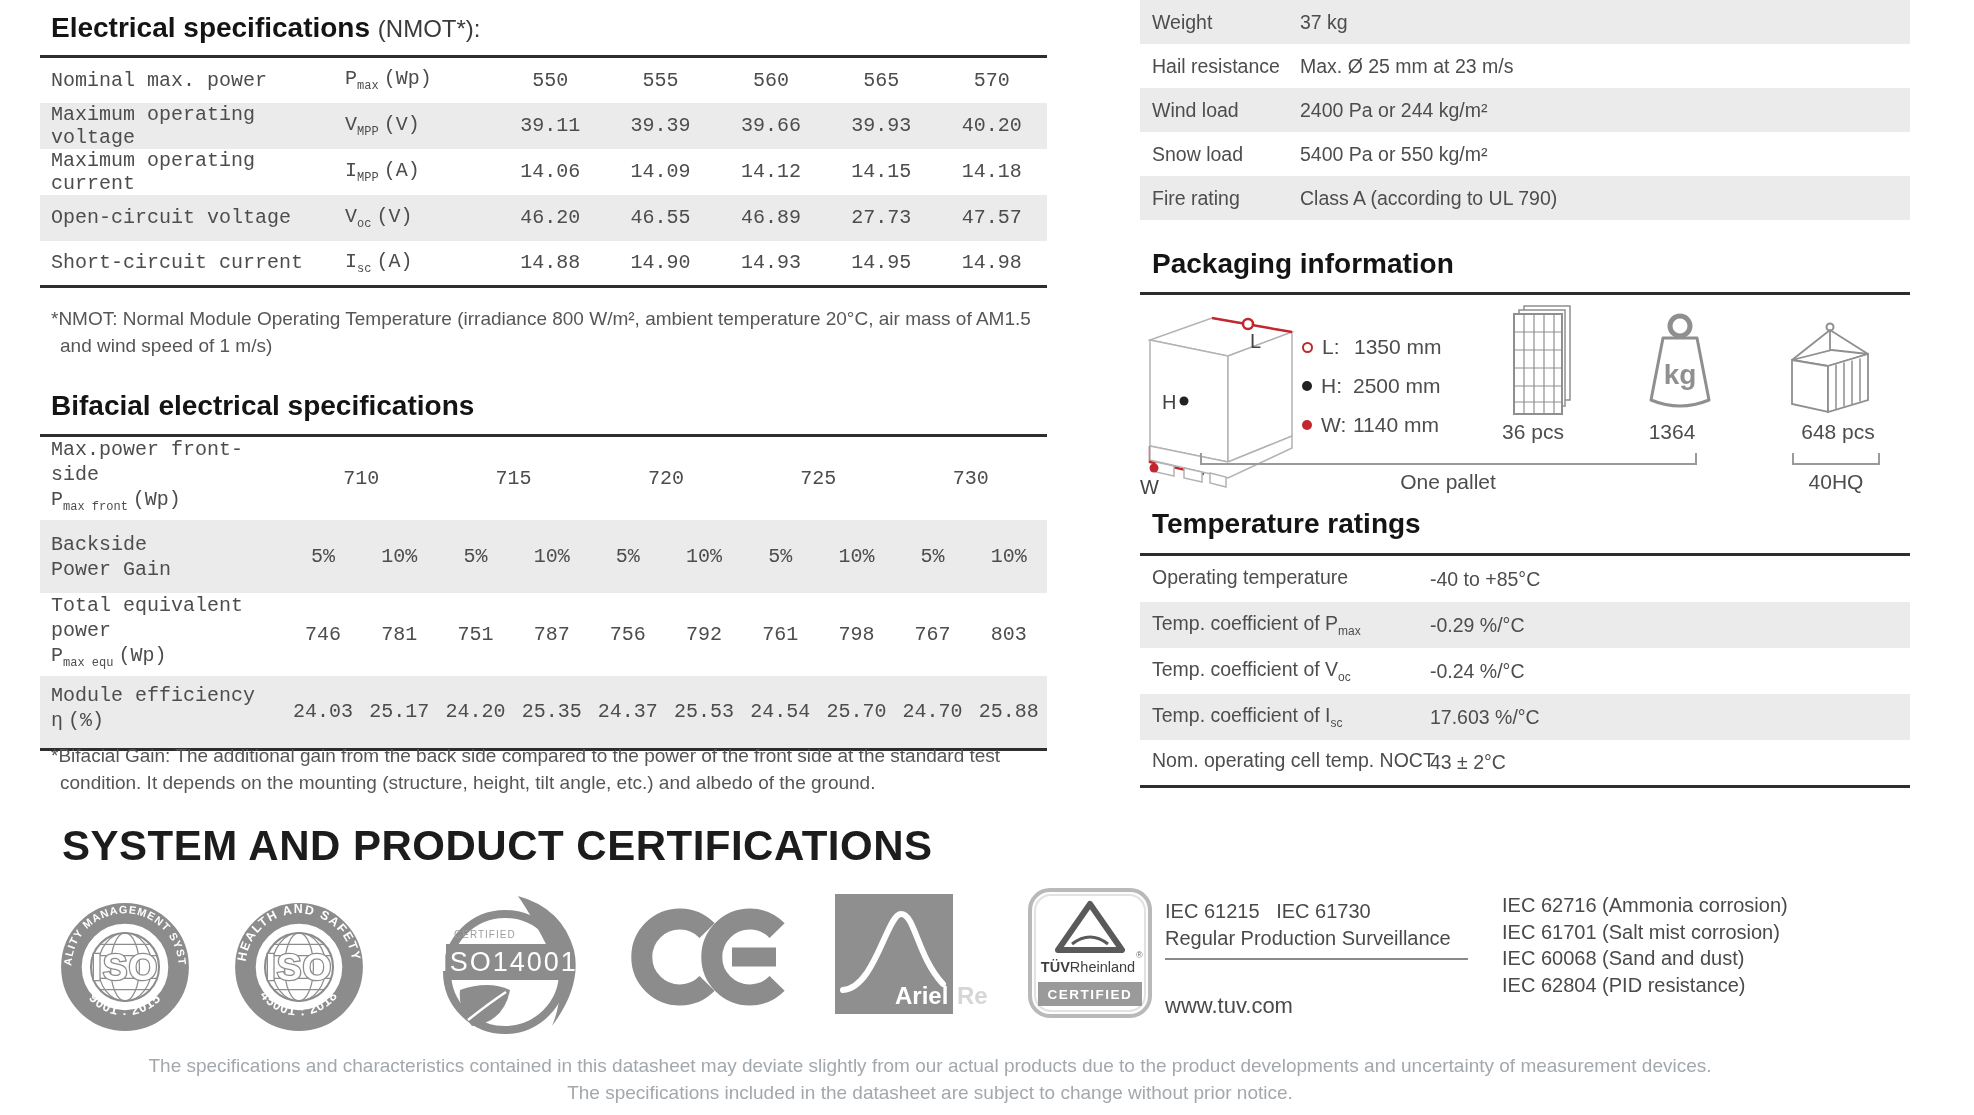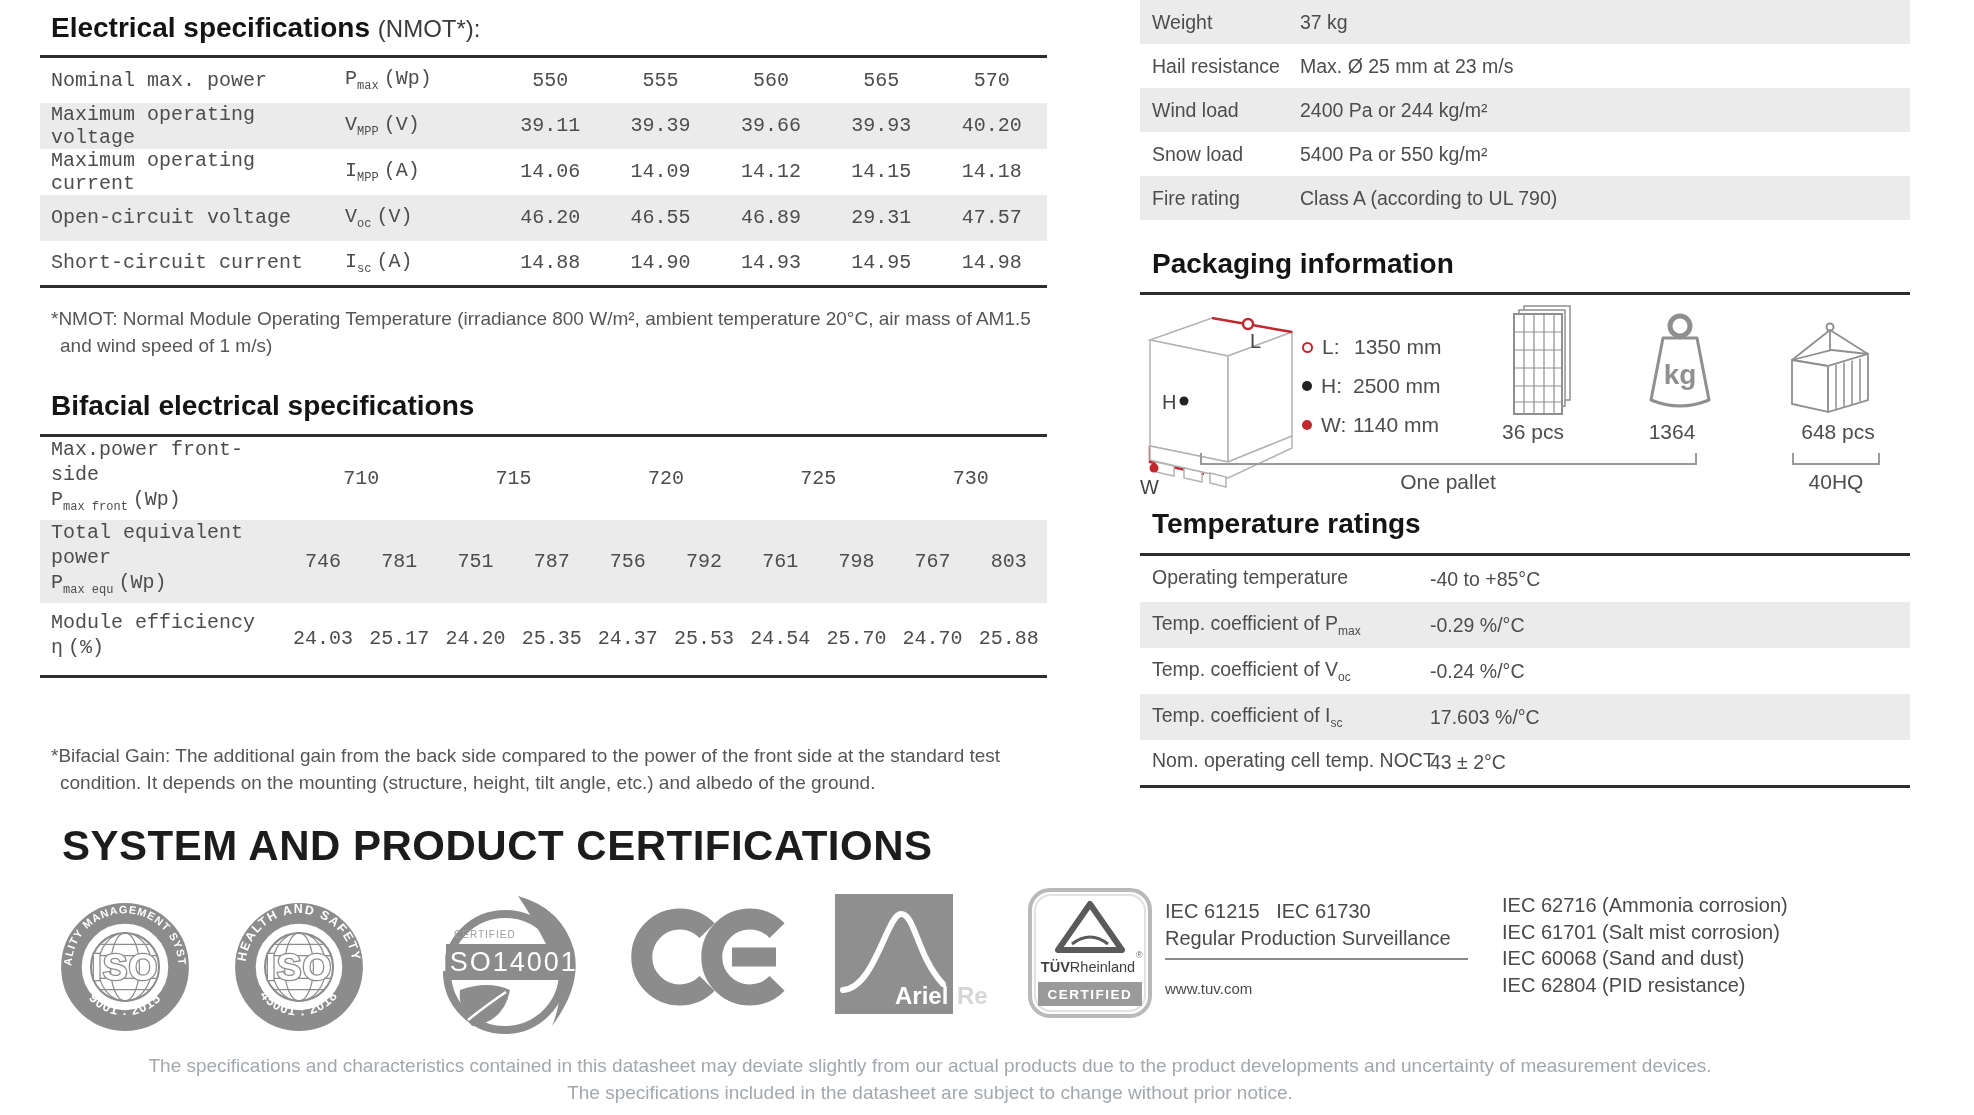--- a/index.html
+++ b/index.html
@@ -44,21 +44,21 @@
   .legend-row .dim-label { width:32px; }
   .qty-label { position:absolute; top:120px; font-size:21px; color:#4d4d4d; text-align:center; width:120px; }
   .bracket { position:absolute; top:153px; height:12px; border-left:2px solid #9a9a9a; border-right:2px solid #9a9a9a; border-bottom:2px solid #9a9a9a; }
   .bracket-label { position:absolute; top:170px; font-size:21px; color:#4d4d4d; text-align:center; }
   
   #cert-section { position:absolute; left:40px; top:820px; width:1910px; height:235px; }
   #cert-title { position:absolute; left:22px; top:2px; font-size:42px; font-weight:bold; color:#1c1c1c; letter-spacing:0.5px; white-space:nowrap; }
   .logo { position:absolute; }
   .iec-block { position:absolute; font-size:20px; color:#4a4a4a; line-height:27px; white-space:nowrap; }
   .iec-rule { height:2px; background:#8a8a8a; width:303px; margin-top:6px; }
-  .tuv-site { font-size:15px; color:#4a4a4a; margin-top:15px; }
+  .tuv-site { font-size:22px; color:#4a4a4a; margin-top:32px; }
   .iec-list div { line-height:26.5px; }
   
   #disclaimer { position:absolute; left:0; top:1052px; width:1860px; text-align:center;
     font-size:19px; color:#a3a8ad; line-height:27px; }
 </style>
 </head>
 <body>
 
 <div id="left-col">
 
@@ -104,21 +104,21 @@
       <td class="num">14.12</td>
       <td class="num">14.15</td>
       <td class="num">14.18</td>
     </tr>
     <tr>
       <td class="lbl">Open-circuit voltage</td>
       <td><span>V</span><sub>oc</sub><span class="unit">(V)</span></td>
       <td class="num">46.20</td>
       <td class="num">46.55</td>
       <td class="num">46.89</td>
-      <td class="num">29.31</td>
+      <td class="num">27.73</td>
       <td class="num">47.57</td>
     </tr>
     <tr>
       <td class="lbl">Short-circuit current</td>
       <td><span>I</span><sub>sc</sub><span class="unit">(A)</span></td>
       <td class="num">14.88</td>
       <td class="num">14.90</td>
       <td class="num">14.93</td>
       <td class="num">14.95</td>
       <td class="num">14.98</td>
@@ -151,20 +151,36 @@
         <tr>
       <td class="lbl">
         <div>Max.power front-side</div>
         <div><span>P</span><sub>max front</sub><span class="unit">(Wp)</span></div>
       </td>
       <td class="num" colspan="2">710</td>
       <td class="num" colspan="2">715</td>
       <td class="num" colspan="2">720</td>
       <td class="num" colspan="2">725</td>
       <td class="num" colspan="2">730</td>
+    </tr>
+    <tr>
+      <td class="lbl">
+        <div>Backside</div>
+        <div>Power Gain</div>
+      </td>
+      <td class="num">5%</td>
+      <td class="num">10%</td>
+      <td class="num">5%</td>
+      <td class="num">10%</td>
+      <td class="num">5%</td>
+      <td class="num">10%</td>
+      <td class="num">5%</td>
+      <td class="num">10%</td>
+      <td class="num">5%</td>
+      <td class="num">10%</td>
     </tr>
     <tr>
       <td class="lbl">
         <div>Total equivalent power</div>
         <div><span>P</span><sub>max equ</sub><span class="unit">(Wp)</span></div>
       </td>
       <td class="num">746</td>
       <td class="num">781</td>
       <td class="num">751</td>
       <td class="num">787</td>

